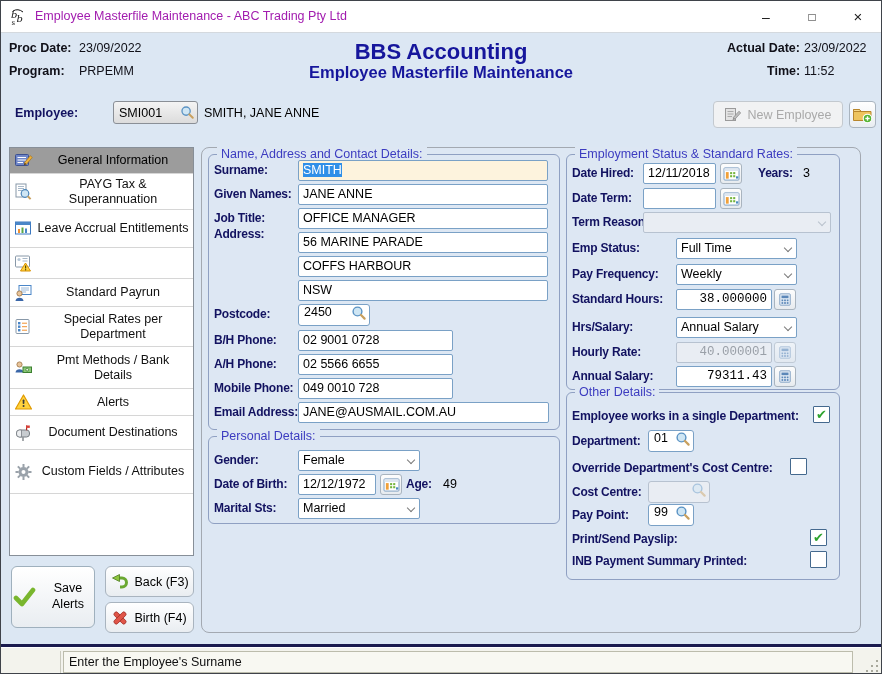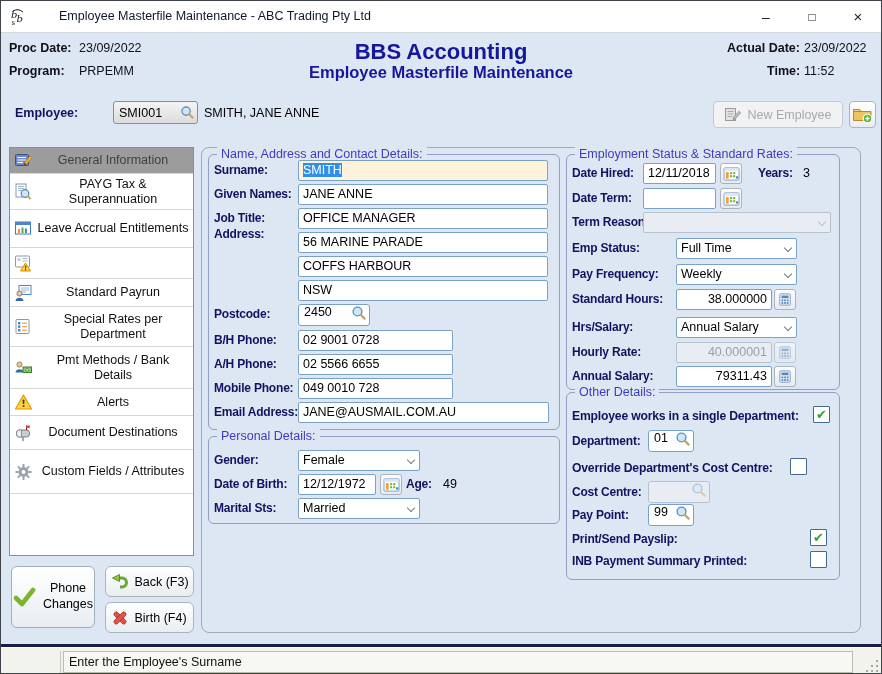--- a/index.html
+++ b/index.html
@@ -1,21 +1,21 @@
 <!DOCTYPE html>
 <html><head>
 <meta charset="utf-8">
 <style>
   html,body{margin:0;padding:0;background:#c7ccd4;font-family:"Liberation Sans","DejaVu Sans",sans-serif;}
   *{box-sizing:border-box;}
   .window{position:relative;width:882px;height:674px;background:#dce7f3;border:1px solid #3f434a;overflow:hidden;}
   
   .titlebar{position:absolute;left:0;top:0;width:100%;height:32px;background:#ffffff;border-bottom:1px solid #d4d9de;}
   .titlebar .appicon{position:absolute;left:9px;top:7px;width:18px;height:18px;}
-  .titlebar .title{position:absolute;left:34px;top:8px;font-size:12.5px;color:#0f172a;white-space:nowrap;margin-left:24px;}
+  .titlebar .title{position:absolute;left:34px;top:8px;font-size:12.5px;color:#a21caf;white-space:nowrap;}
   .winbtn{position:absolute;top:0;width:46px;height:31px;display:flex;align-items:center;justify-content:center;font-size:14px;color:#222;cursor:default;}
   .winbtn.min{right:92px;}
   .winbtn.max{right:46px;font-size:12px;}
   .winbtn.cls{right:0;font-size:15px;}
   
   .hdr-lbl{font-weight:bold;color:#101018;font-size:12.5px;}
   .hdr-val{color:#101018;font-size:12.5px;}
   .hl{position:absolute;white-space:nowrap;}
   .app-title{position:absolute;left:0;top:38px;width:100%;text-align:center;font-size:22px;font-weight:bold;color:#16169c;}
   .screen-title{position:absolute;left:0;top:62px;width:100%;text-align:center;font-size:16.5px;font-weight:bold;color:#16169c;}
@@ -26,40 +26,40 @@
   .emp-name{position:absolute;left:203px;top:105px;font-size:12.5px;color:#000;}
   .btn{background:linear-gradient(#ffffff,#e9edf1);border:1px solid #a9b4bf;border-radius:4px;display:flex;align-items:center;justify-content:center;gap:6px;font-size:12.5px;color:#000;cursor:default;}
   .newemp{position:absolute;left:712px;top:100px;width:130px;height:27px;background:#f1f2f3;border-color:#c3c9cf;color:#a9a9a9;}
   .foldbtn{position:absolute;left:848px;top:100px;width:27px;height:27px;}
   
   .sidebar{position:absolute;left:8px;top:146px;width:185px;height:409px;background:#ffffff;border:1px solid #878f98;}
   .side-item{position:relative;border-bottom:1px solid #d6d6d6;display:flex;align-items:center;cursor:default;}
   .side-item .sicon{position:absolute;left:4px;top:50%;transform:translateY(-50%);width:19px;height:19px;}
   .side-item .slab{width:100%;padding:0 3px 0 26px;text-align:center;font-size:12.5px;color:#101010;line-height:1.18;}
   .side-item.sel{background:#9c9c9c;}
-  .side-item.sel .slab{color:#404040;}
+  .side-item.sel .slab{color:#000000;}
   
   .mainpanel{position:absolute;left:200px;top:146px;width:660px;height:486px;border:1px solid #a3a9b1;border-radius:8px;background:#dde7f3;}
   .fs{position:absolute;border:1px solid #8fa0c2;border-radius:6px;}
   .fs .legend{position:absolute;top:-8px;left:8px;background:#dde7f3;padding:0 4px;font-size:12.5px;color:#3c3cc0;white-space:nowrap;line-height:14px;}
   .lbl{position:absolute;font-weight:bold;color:#121260;font-size:12px;letter-spacing:-0.2px;white-space:nowrap;}
   .val{position:absolute;font-size:12.5px;color:#000;white-space:nowrap;}
   .inp{position:absolute;height:21px;background:#fff;border:1px solid #7aa1c6;border-radius:2px;font-size:12.5px;color:#000;padding:2px 4px;line-height:15px;white-space:nowrap;overflow:hidden;}
   .inp.cream{background:#fdf3dd;}
   .inp.cream .seltext{background:#2f8fe8;color:#fff;}
   .selbox{position:absolute;height:21px;background:#fff;border:1px solid #7aa1c6;border-radius:2px;font-size:12.5px;color:#000;padding:2px 18px 2px 4px;line-height:15px;display:flex;align-items:center;}
   .selbox .chev{position:absolute;right:5px;top:6px;width:6px;height:6px;border-right:1.6px solid #7a7a7a;border-bottom:1.6px solid #7a7a7a;transform:rotate(45deg);}
   .selbox.dis{background:#e9edf3;border-color:#b7c2d0;}
   .selbox.dis .chev{border-color:#b9c2cc;}
   .lookup{position:absolute;height:22px;background:#fff;border:1px solid #7aa1c6;border-radius:3px;display:flex;align-items:flex-start;padding:0 2px 0 5px;font-size:12.5px;color:#000;}
   .lookup .mag{margin-left:auto;}
   .lookup.dis{background:#e9edf3;border-color:#b7c2d0;}
   .lookup.dis .mag{opacity:.45;}
   .numwrap{position:absolute;height:21px;display:flex;}
-  .numwrap .numval{width:96px;height:21px;background:#fff;border:1px solid #7aa1c6;border-radius:2px;font-size:12.5px;color:#000;padding:2px 4px;text-align:right;line-height:15px;}
+  .numwrap .numval{width:96px;height:21px;background:#fff;border:1px solid #7aa1c6;border-radius:2px;font-size:12.5px;color:#000;padding:2px 4px;text-align:right;line-height:15px;font-family:Liberation Mono, monospace;}
   .numwrap.dis .numval{background:#e9edf3;border-color:#b7c2d0;color:#9aa0a8;}
   .sqbtn{width:22px;height:21px;margin-left:2px;background:linear-gradient(#fdfdfd,#e7ebef);border:1px solid #a9b4bf;border-radius:3px;display:flex;align-items:center;justify-content:center;}
   .numwrap.dis .sqbtn{opacity:.55;}
   .cb{position:absolute;width:17px;height:17px;background:#fff;border:1px solid #44698e;border-radius:1px;display:flex;align-items:center;justify-content:center;}
   
   .savebtn{position:absolute;left:10px;top:565px;width:84px;height:62px;flex-direction:row;border-radius:6px;border:1px solid #9fb0bd;}
   .savebtn .stxt{width:52px;text-align:center;line-height:1.25;}
   .backbtn{position:absolute;left:104px;top:565px;width:89px;height:31px;border-radius:6px;}
   .exitbtn{position:absolute;left:104px;top:601px;width:89px;height:31px;border-radius:6px;}
   
@@ -466,21 +466,21 @@
       </div>
       <span class="lbl" style="left:5px;top:161px">INB Payment Summary Printed:</span>
       <div class="cb" style="left:243px;top:158px"></div>
     </div>
   </div>
 
   <div class="btn savebtn">
     <svg width="24" height="22" viewBox="0 0 24 22">
       <path d="M4 12 L10 18 L21 4" fill="none" stroke="#79b62e" stroke-width="4.6" stroke-linecap="round" stroke-linejoin="round"></path>
     </svg>
-    <span class="stxt">Phone Changes</span>
+    <span class="stxt">Save Alerts</span>
   </div>
   <div class="btn backbtn">
     <svg width="18" height="16" viewBox="0 0 18 16">
       <path d="M8 4 h4 a4.5 4.5 0 0 1 0 9 h-2" fill="none" stroke="#6aa832" stroke-width="3"></path>
       <path d="M2.5 4 L9.5 0.5 V7.5 Z" fill="#8ec63f" stroke="#4e7c20" stroke-width="0.8"></path>
     </svg>
     <span>Back (F3)</span>
   </div>
   <div class="btn exitbtn">
     <svg width="16" height="16" viewBox="0 0 16 16">

